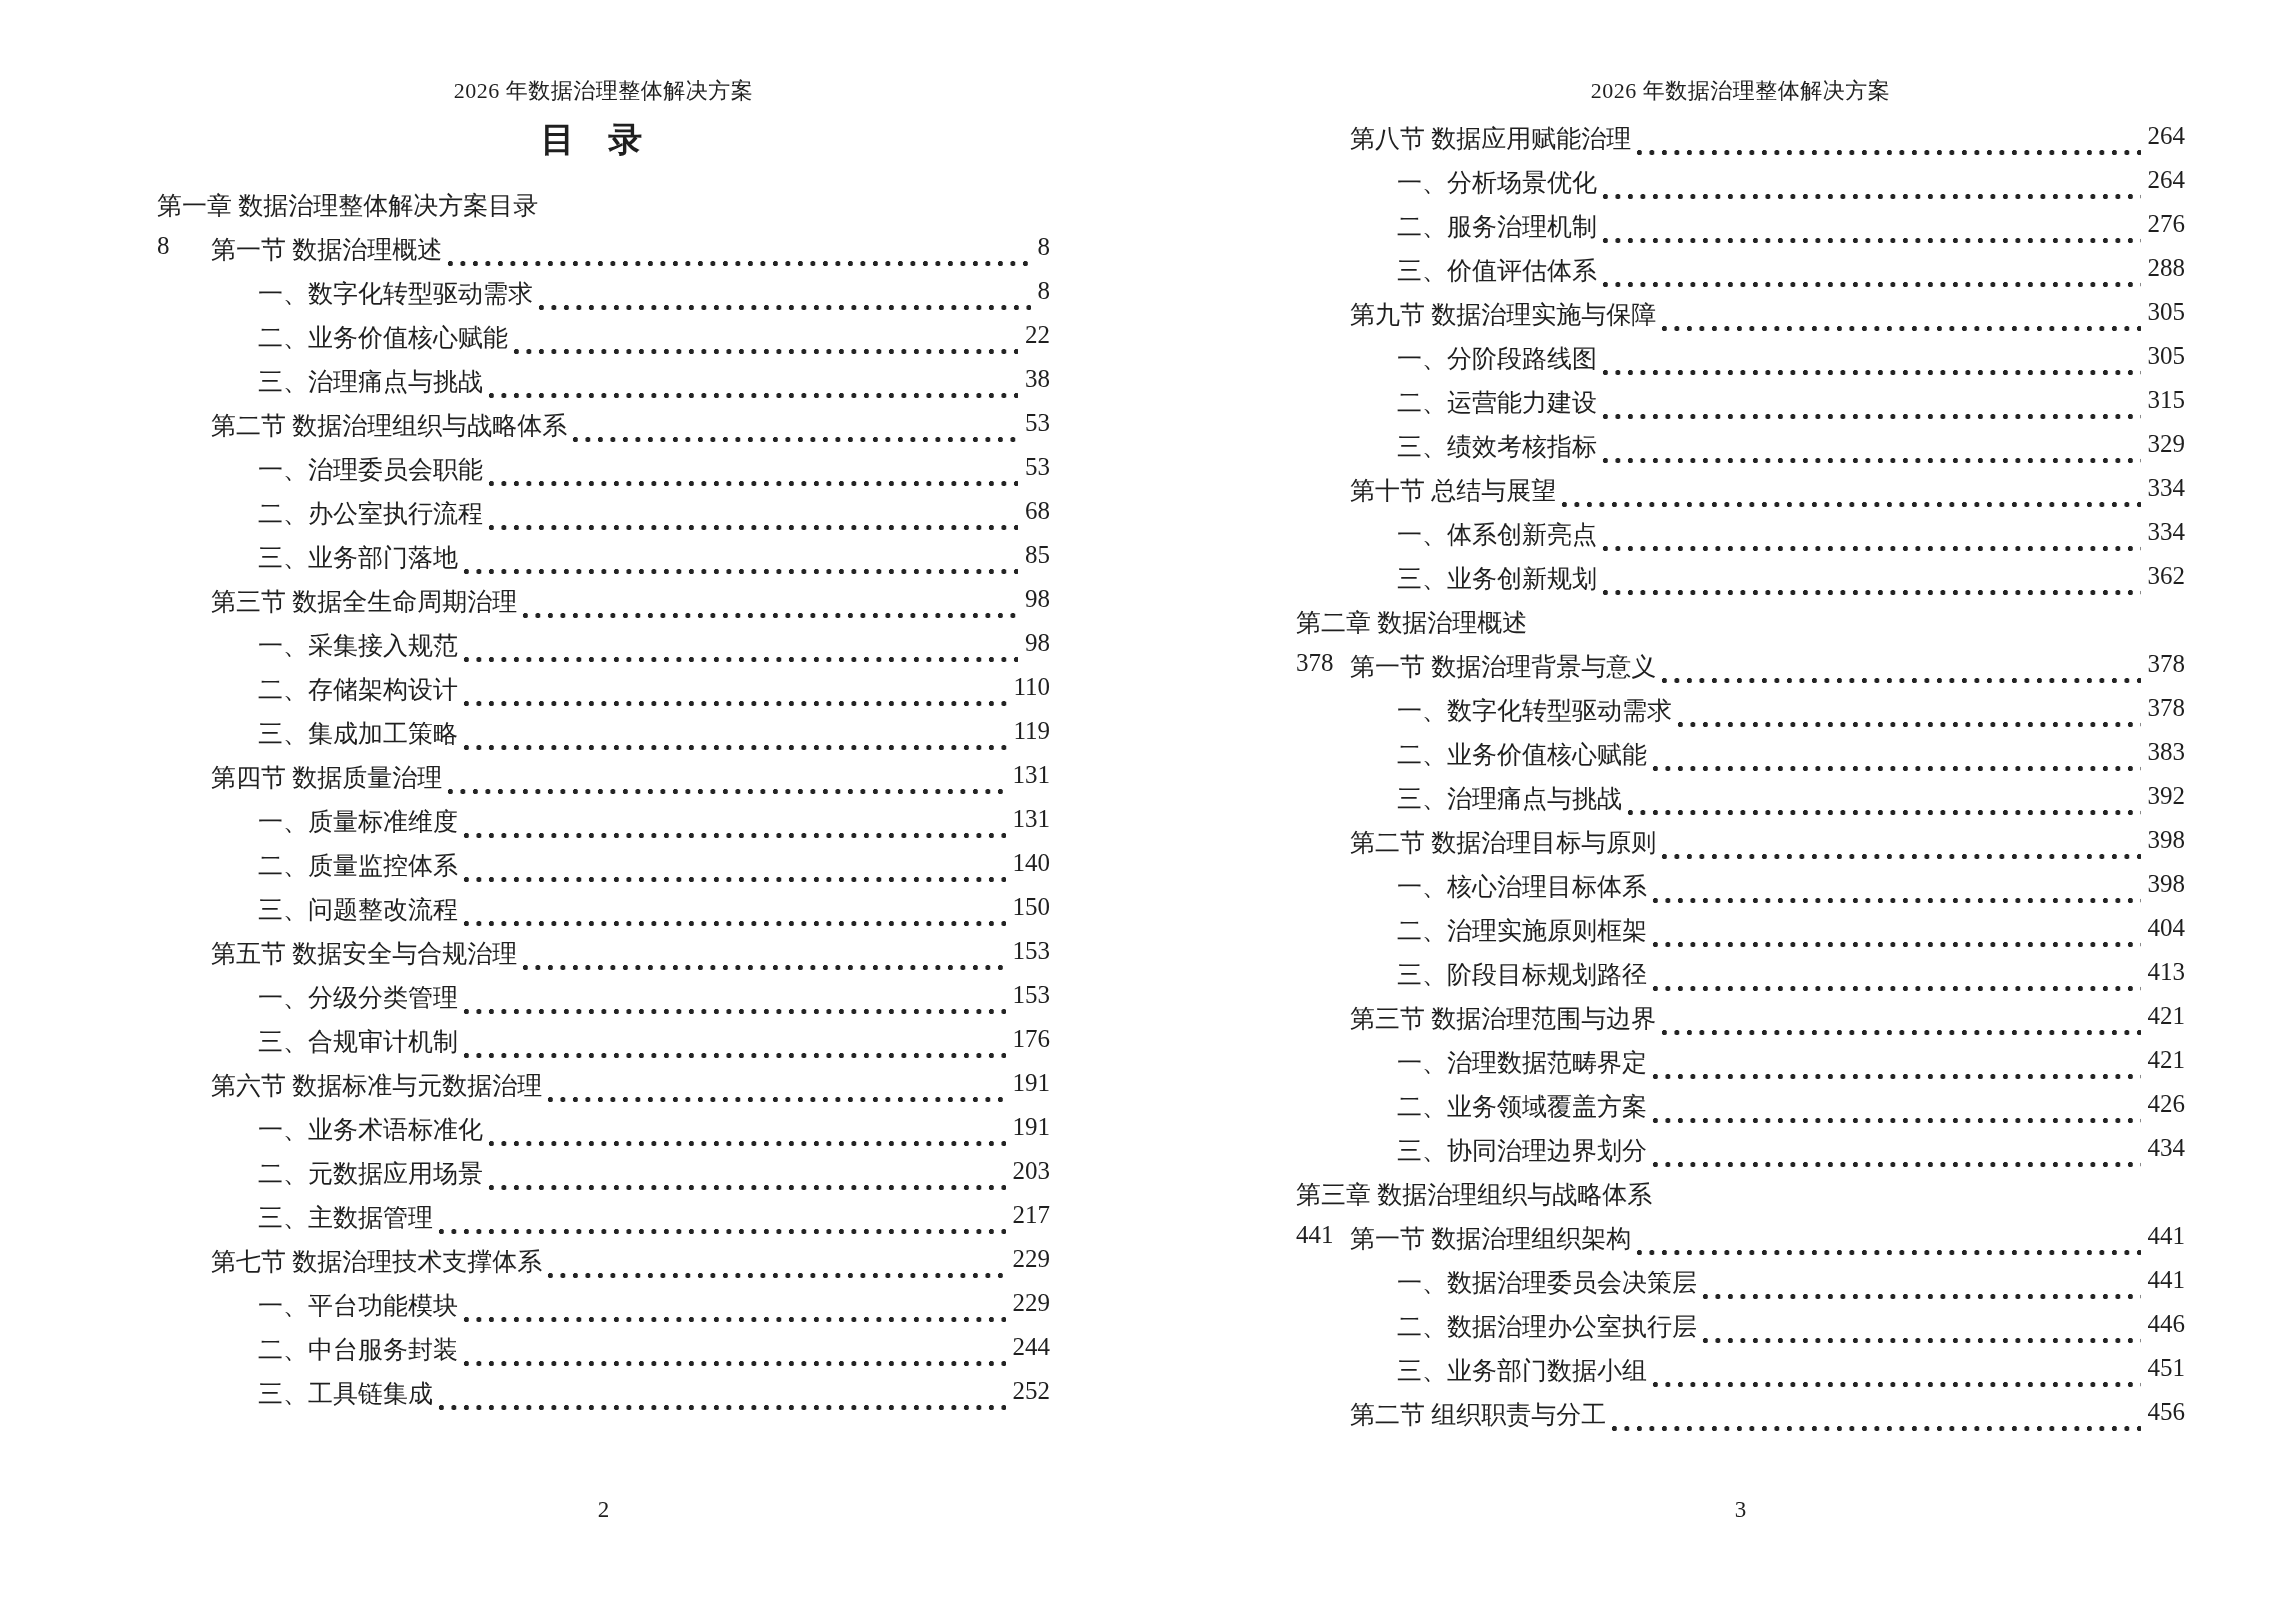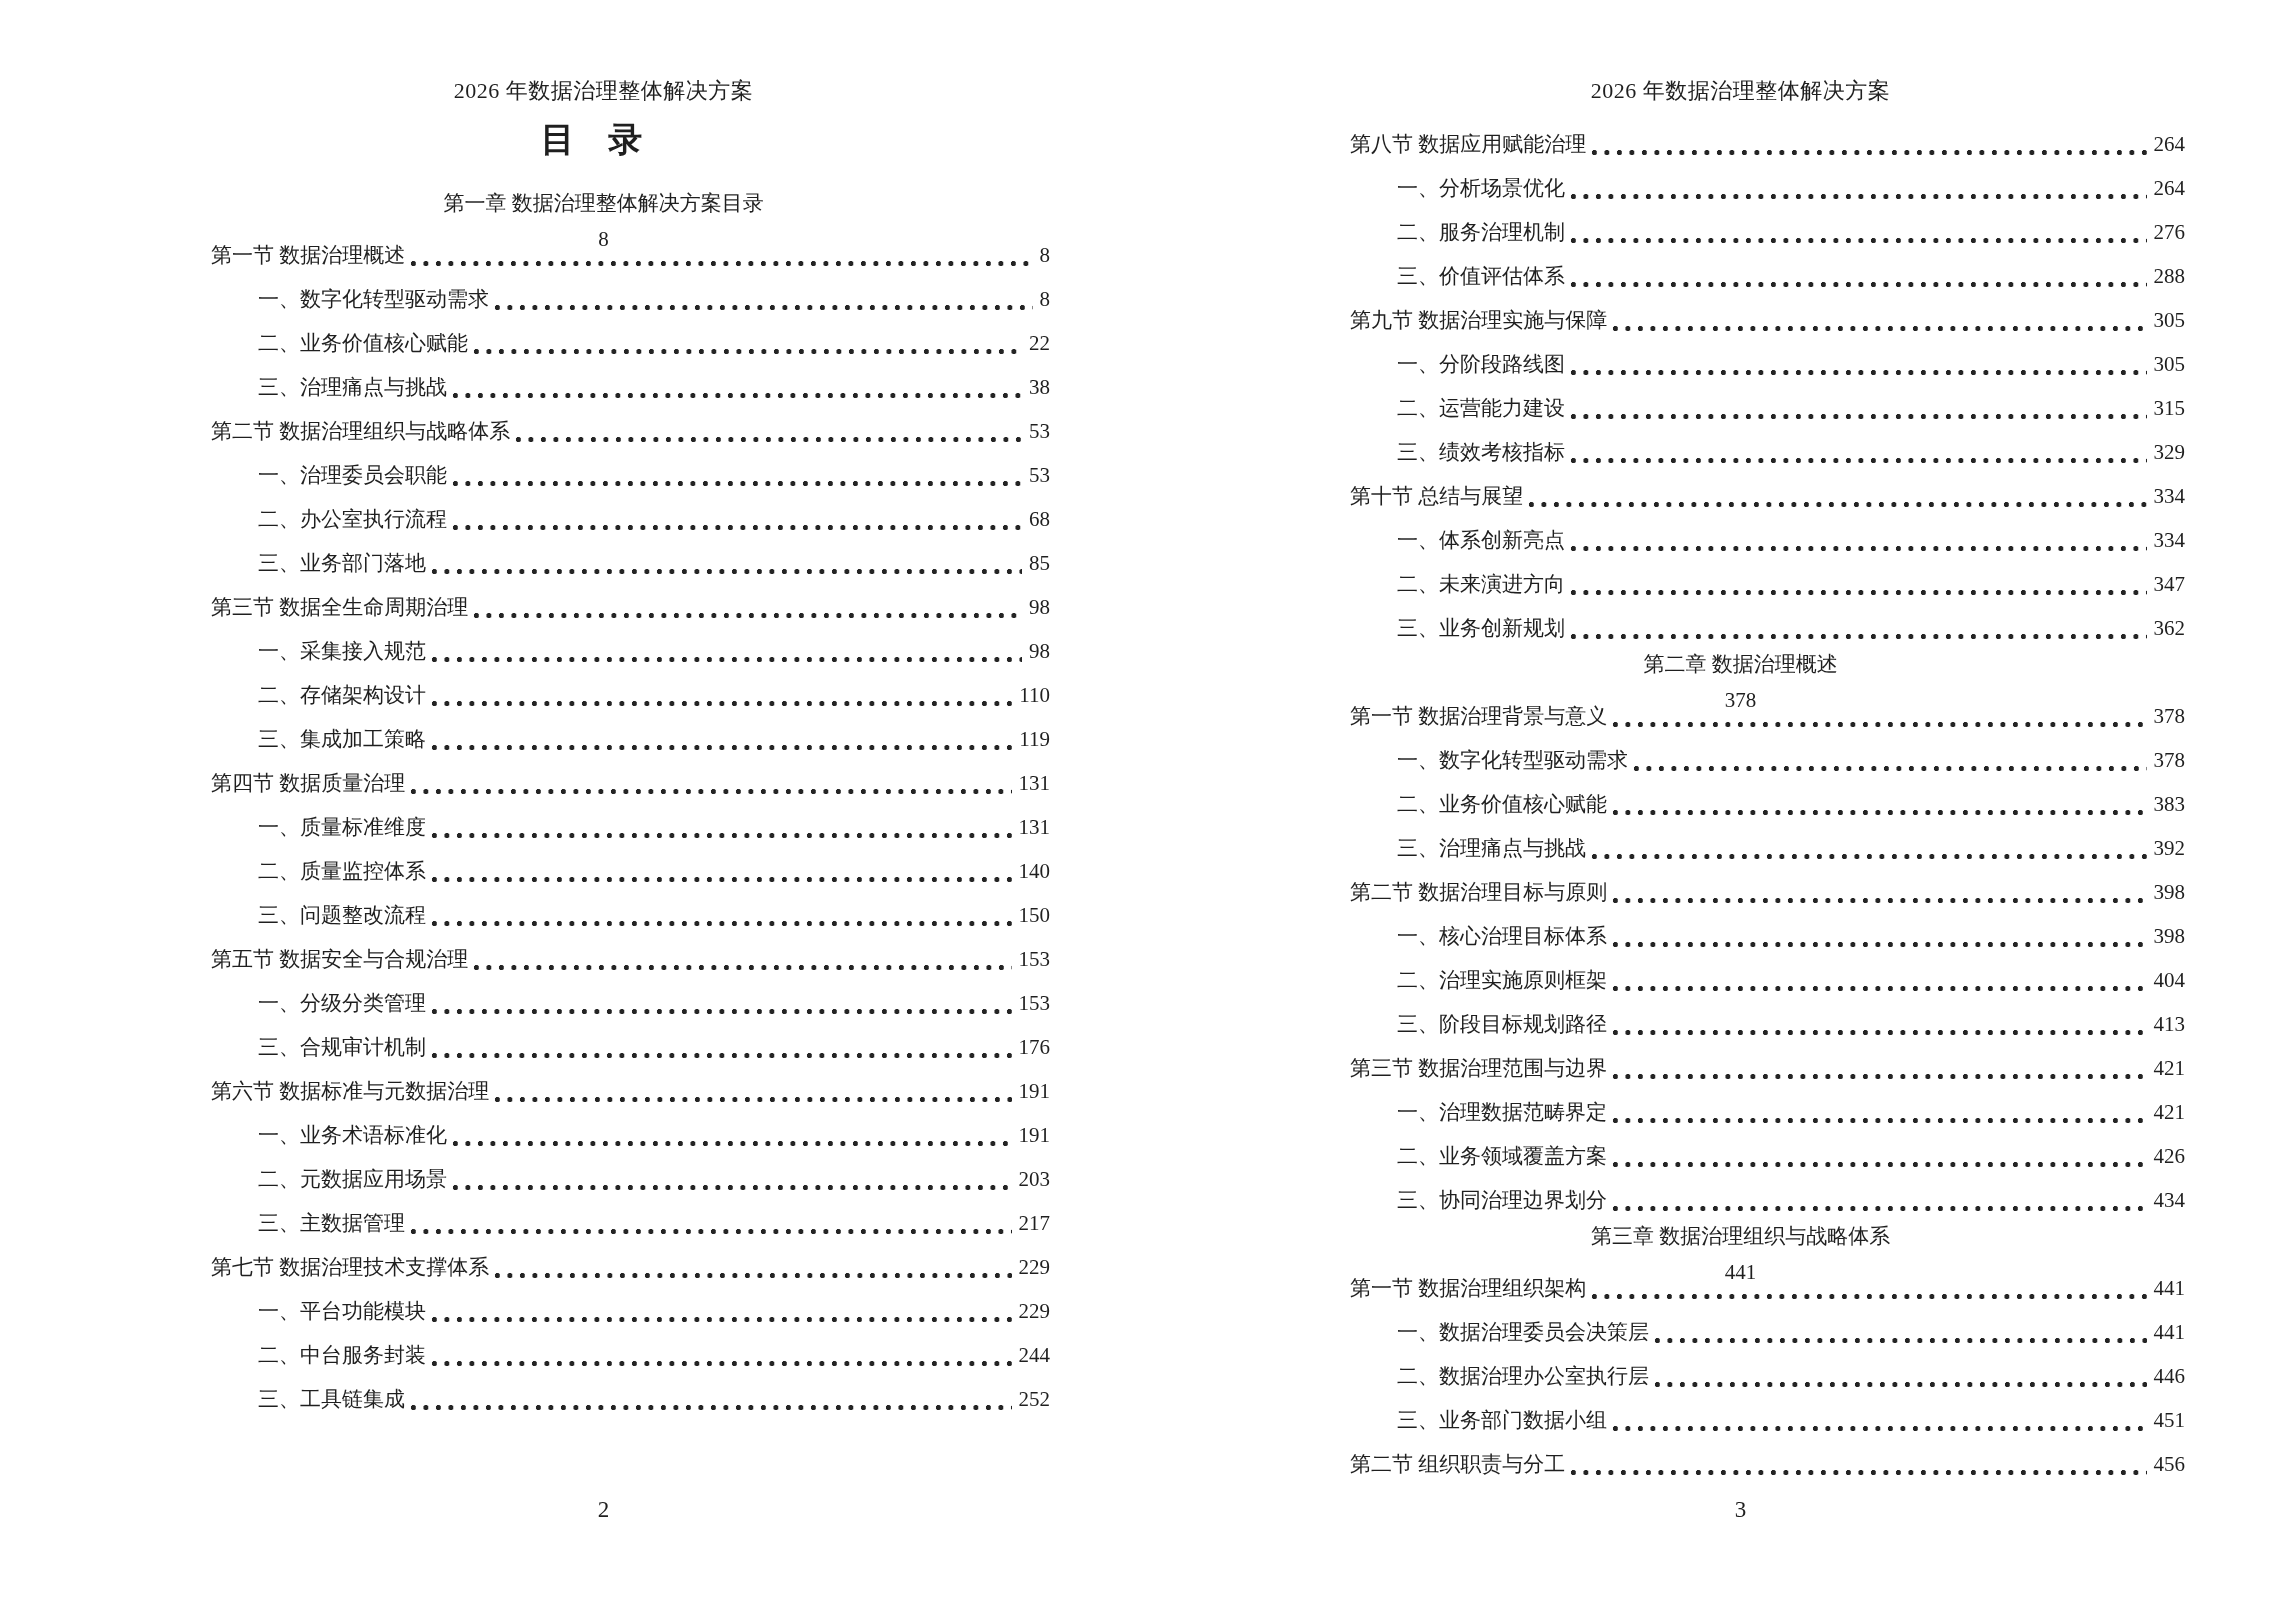--- a/index.html
+++ b/index.html
@@ -35,23 +35,23 @@
     word-spacing: 25px;
     white-space: nowrap;
   }
 
   .entries { position: absolute; }
   .page-left  .entries { top: 189px; left: 157px; width: 893px; }
   .page-right .entries { top: 122px; left: 154px; width: 889px; }
 
   .row {
     display: flex;
-    align-items: center;
+    align-items: flex-start;
     height: 44px;
-    font-size: 21px;
+    font-size: 25px;
     white-space: nowrap;
   }
   .lvl1 { padding-left: 0; flex-direction: column; }
   .lvl2 { padding-left: 54px; }
   .lvl3 { padding-left: 101px; }
 
   .label { flex: 0 0 auto; }
   .dots {
     flex: 1 1 auto;
     align-self: flex-end;
@@ -272,25 +272,20 @@
           <span class="label">第十节 总结与展望</span>
           <span class="dots"></span>
           <span class="pnum">334</span>
         </div>
         <div class="row lvl3">
           <span class="label">一、体系创新亮点</span>
           <span class="dots"></span>
           <span class="pnum">334</span>
         </div>
         <div class="row lvl3">
-          <span class="label">二、未来演进方向</span>
-          <span class="dots"></span>
-          <span class="pnum">347</span>
-        </div>
-        <div class="row lvl3">
           <span class="label">三、业务创新规划</span>
           <span class="dots"></span>
           <span class="pnum">362</span>
         </div>
         <div class="row lvl1">
           <span class="label">第二章 数据治理概述</span>
           <span class="dots"></span>
           <span class="pnum">378</span>
         </div>
         <div class="row lvl2">

